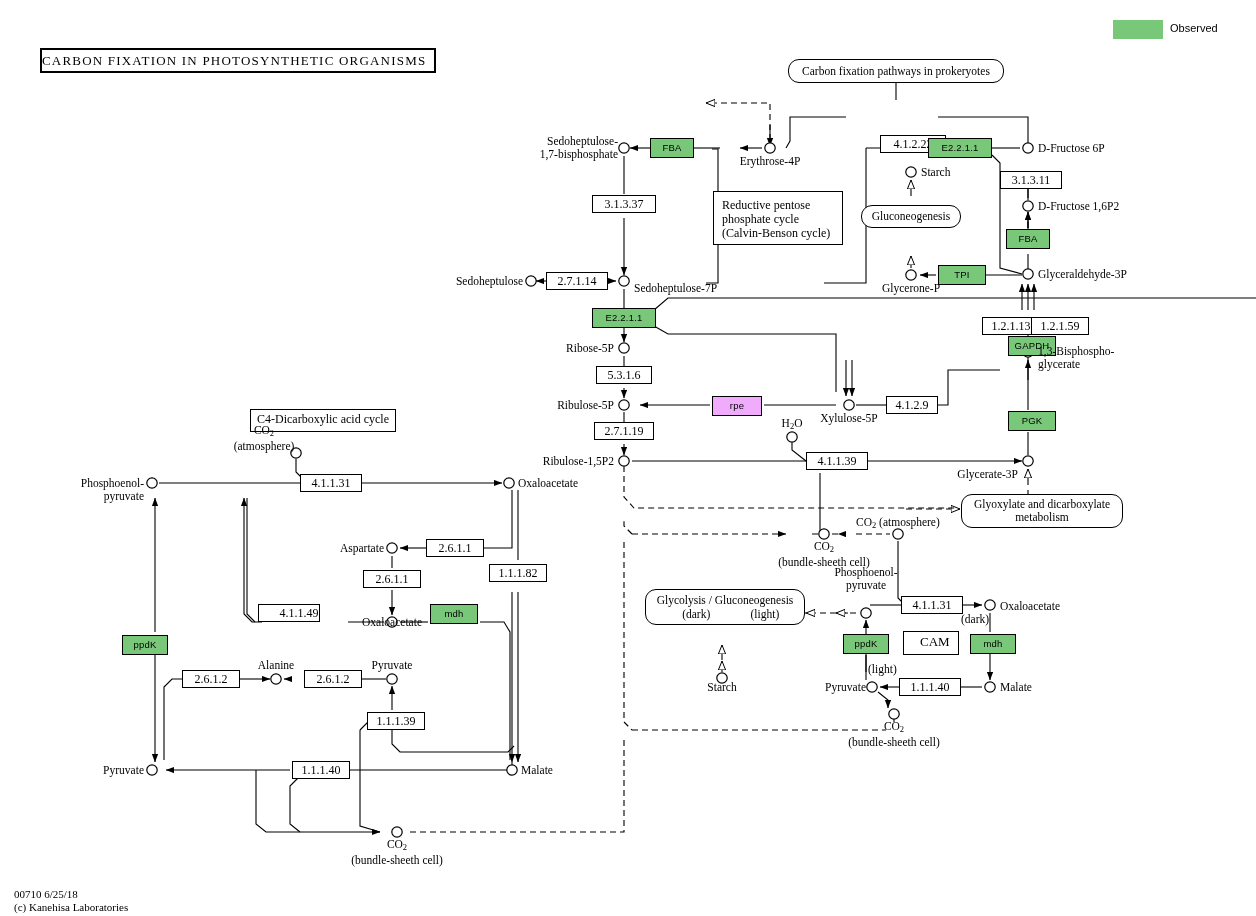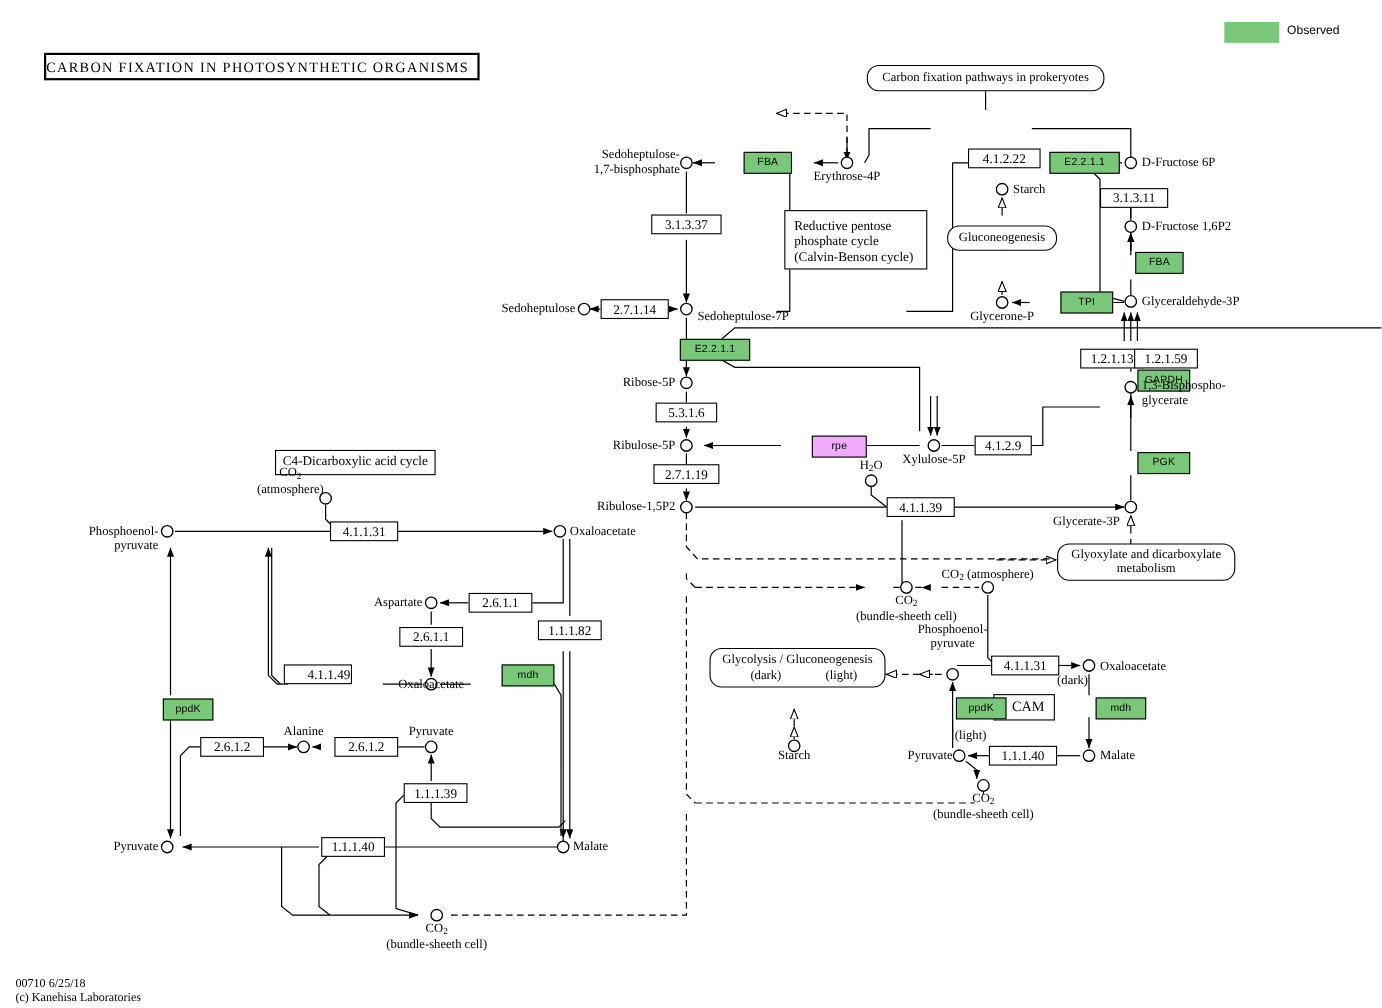--- a/index.html
+++ b/index.html
@@ -13,21 +13,21 @@
   .lbl.c{text-align:center;}
   .lbl.r{text-align:right;}
 
   .enzbox{position:absolute;border:1px solid #000;background:#fff;
           font-family:"Liberation Serif","DejaVu Serif",serif;
           font-size:12px;line-height:16px;text-align:center;
           box-sizing:border-box;white-space:nowrap;}
   .greenbox{position:absolute;border:1px solid #000;background:#79C879;
             font-family:"Liberation Sans","DejaVu Sans",sans-serif;
             font-size:9.5px;line-height:18px;text-align:center;
-            box-sizing:border-box;white-space:nowrap;letter-spacing:.2px;margin-left:26px;}
+            box-sizing:border-box;white-space:nowrap;letter-spacing:.2px;}
   .roundbox{position:absolute;border:1px solid #000;background:#fff;
             border-radius:11px;font-size:11.5px;line-height:13px;
             text-align:center;box-sizing:border-box;
             display:flex;align-items:center;justify-content:center;
             padding:1px 6px;white-space:pre;}
   .plainbox{position:absolute;border:1px solid #000;background:#fff;
             font-size:12px;line-height:13.5px;box-sizing:border-box;
             padding:4px 6px;white-space:pre;}
   .titlebox{position:absolute;border:2px solid #000;background:#fff;
             font-size:13px;letter-spacing:1.2px;text-align:left;

